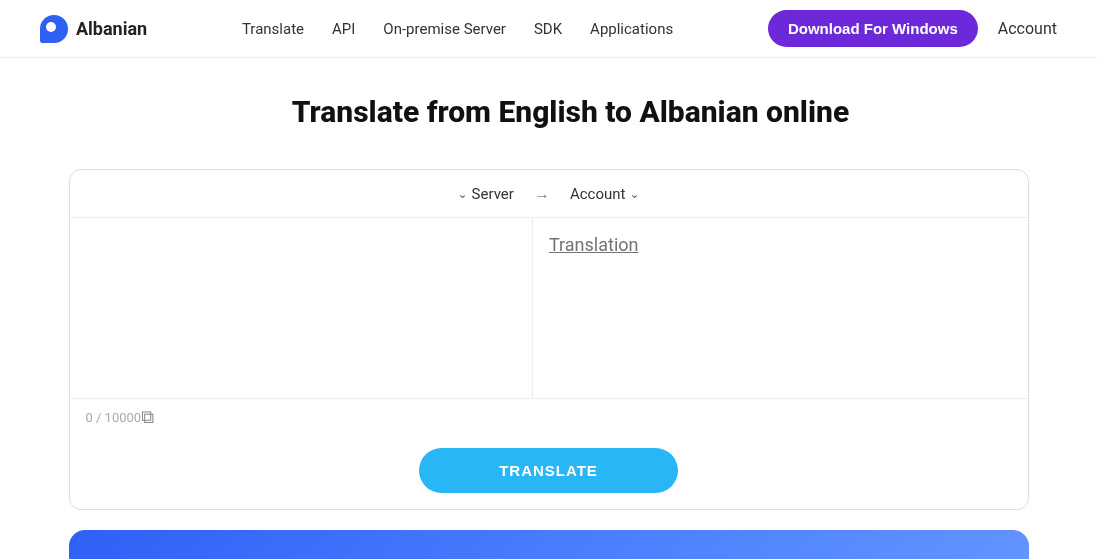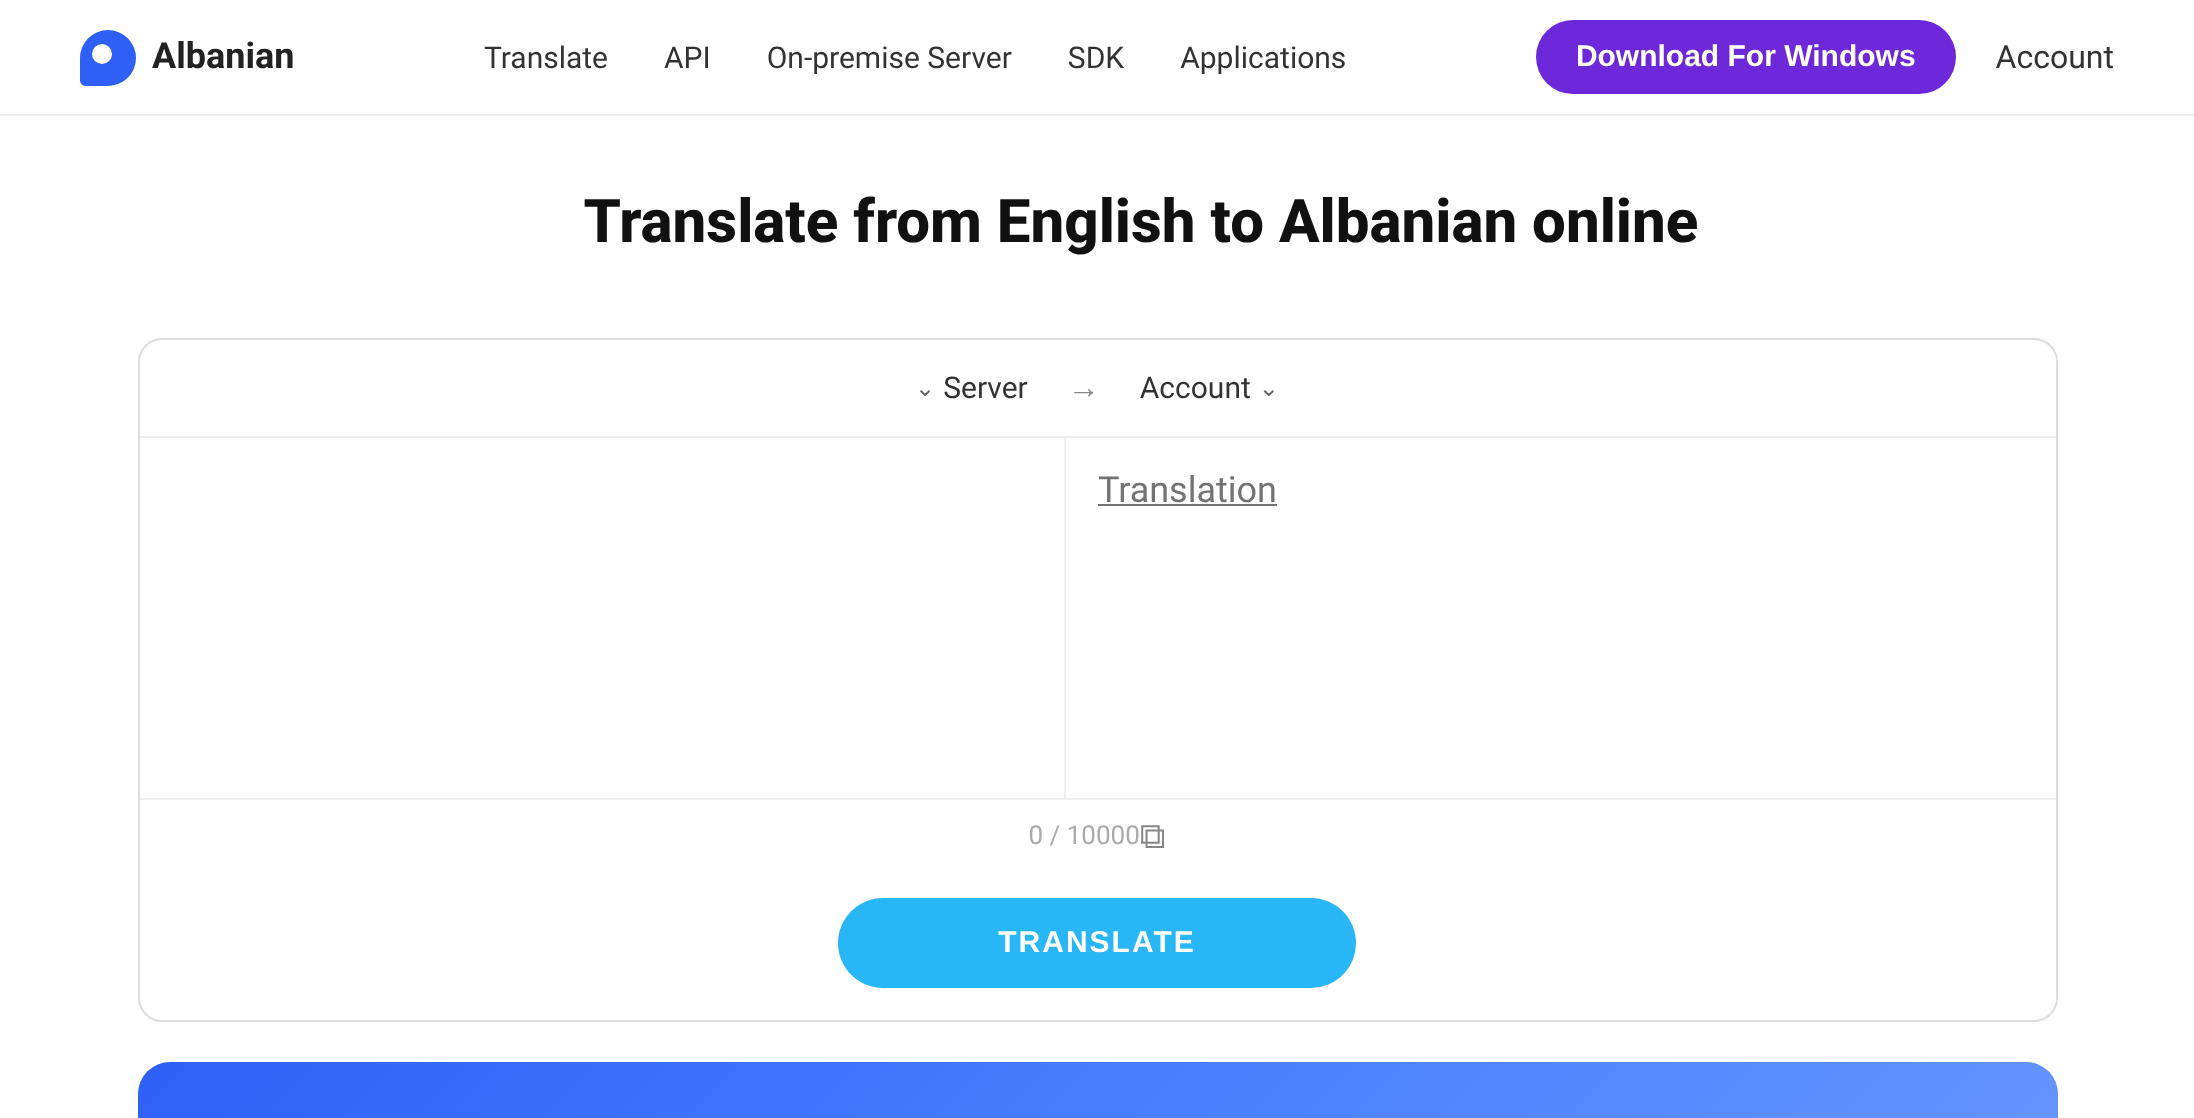--- a/index.html
+++ b/index.html
@@ -47,21 +47,21 @@
     .translator-input textarea {
       flex: 1; width: 100%; border: none; outline: none; resize: none;
       padding: 16px 16px 0; font-size: 15px; color: #333; min-height: 160px;
       font-family: inherit;
     }
     .translator-output {
       flex: 1; position: relative; padding: 16px;
     }
     .translation-label { font-size: 18px; color: #737373; text-decoration: underline; }
     .translator-footer {
-      display: flex; align-items: center; justify-content: center;
+      display: flex; align-items: center; justify-content: flex-start;
       padding: 8px 16px 8px 16px; border-top: 1px solid #eee;
     }
     .char-count { font-size: 13px; color: #aaa; }
     .copy-btn { background: none; border: none; cursor: pointer; color: #888; font-size: 18px; }
     .translate-btn-row {
       display: flex; justify-content: center;
       padding: 12px 0 16px;
     }
     .btn-translate {
       background: #29b6f6; color: #fff; border: none; border-radius: 28px;

